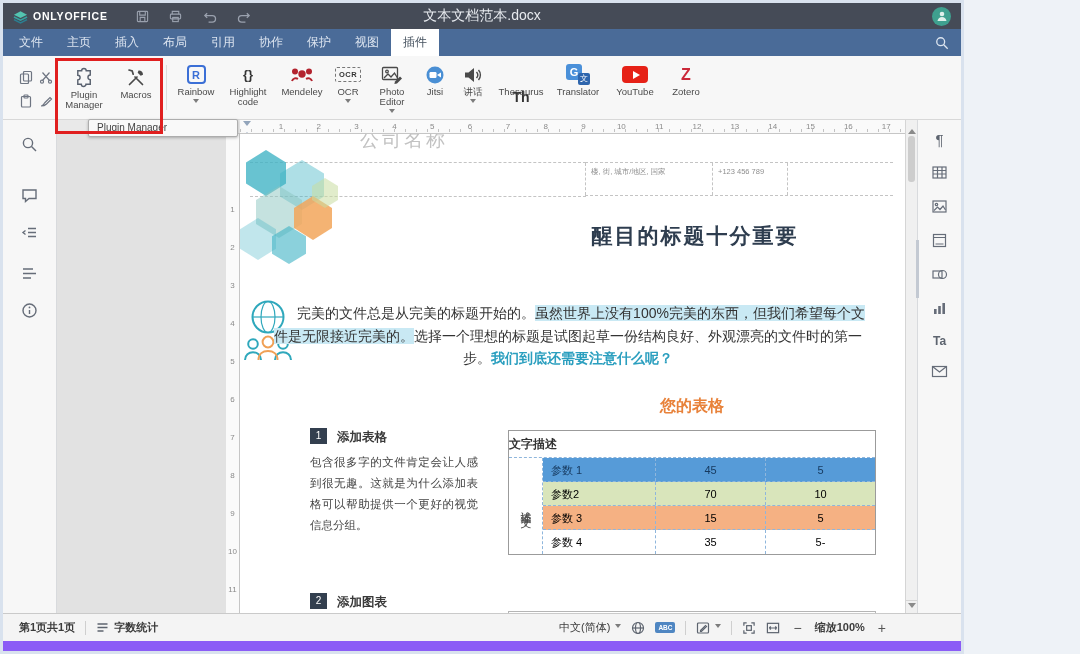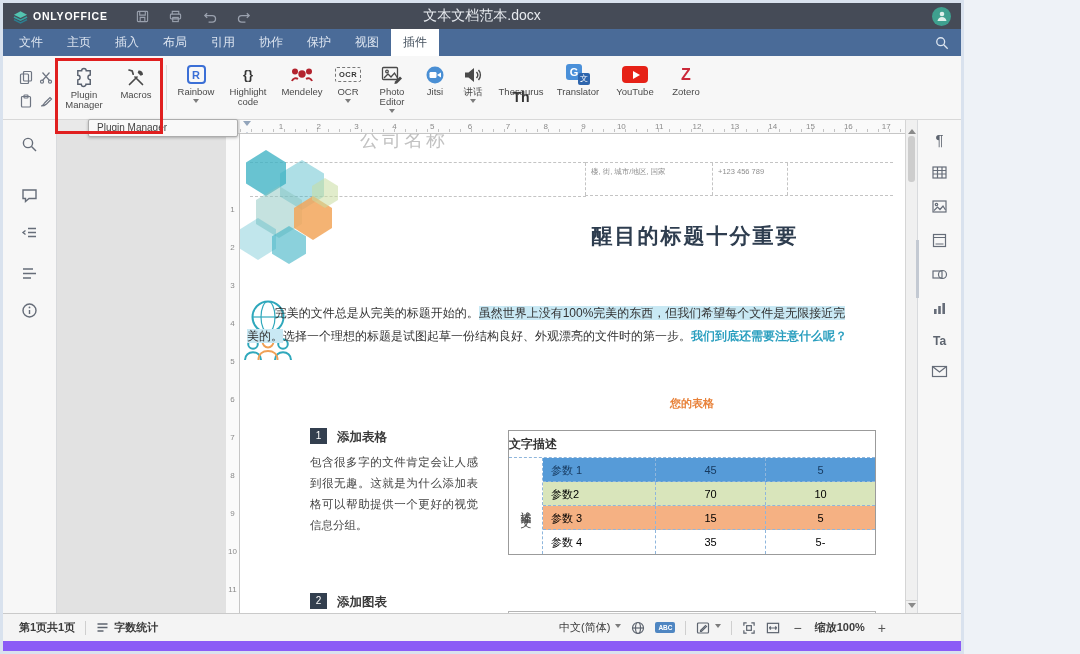--- a/index.html
+++ b/index.html
@@ -86,24 +86,24 @@
   #page{position:absolute;left:183px;top:14px;width:700px;height:479px;background:#fff;box-shadow:0 0 0 1px #c6c6c6;overflow:hidden;}
   .lh-company{position:absolute;left:84px;top:-7px;font-size:19px;color:#c2c2c2;letter-spacing:3px;margin-left:36px;}
   .lh-line{position:absolute;left:10px;width:336px;border-top:1px dashed #c4c4c4;}
   .lh-strip{position:absolute;left:345px;top:28px;width:308px;height:34px;display:flex;border-top:1px dashed #c4c4c4;border-bottom:1px dashed #c4c4c4;}
   .lh-cell{border-left:1px dashed #c4c4c4;font-size:7.5px;color:#8f8f8f;line-height:9.5px;padding:4px 5px;}
   .lh-cell:last-child{border-right:1px dashed #c4c4c4;}
   .hex{position:absolute;clip-path:polygon(50% 0,100% 27%,100% 73%,50% 100%,0 73%,0 27%);}
   .doc-head{position:absolute;left:220px;width:470px;text-align:center;}
   .h1{font-size:21px;color:#2e3d4f;font-weight:600;letter-spacing:2px;}
   .h2{font-size:13px;color:#ed8b33;font-weight:bold;font-style:italic;}
-  .para{position:absolute;left:7px;top:168px;width:600px;font-size:12px;line-height:22.5px;color:#333;text-align:center;text-indent:26px;}
+  .para{position:absolute;left:28px;top:168px;width:600px;font-size:14px;line-height:22.5px;color:#333;text-align:center;text-indent:26px;}
   .hl{background:#c9e9f4;}
   .emph{color:#2b9fbf;font-weight:bold;}
-  .tbl-caption{position:absolute;left:268px;width:368px;text-align:center;font-size:11px;font-weight:bold;color:#e8823a;}
+  .tbl-caption{position:absolute;left:268px;width:368px;text-align:center;font-size:16px;font-weight:bold;color:#e8823a;}
   .secnum{position:absolute;width:17px;height:16px;background:#333f4f;color:#fff;font-size:10px;text-align:center;line-height:16px;}
   .sectitle{position:absolute;font-size:12.5px;font-weight:bold;color:#3a3a3a;}
   .secbody{position:absolute;left:70px;top:318px;width:168px;font-size:11.5px;line-height:21px;color:#444;text-align:justify;}
   .doc-table{position:absolute;left:268px;top:296px;width:368px;border:1px solid #9b9b9b;background:#fff;}
   .t-header{height:27px;line-height:27px;text-align:left;font-weight:bold;font-size:12px;color:#333;border-bottom:1px dashed #8fb6dc;}
   .t-body{display:flex;}
   .t-side{width:34px;border-right:1px dashed #8fb6dc;display:flex;align-items:center;justify-content:center;}
   .t-side span{writing-mode:vertical-rl;text-orientation:upright;font-size:11px;color:#4a4a4a;letter-spacing:2px;}
   .t-rows{flex:1;}
   .t-row{display:flex;height:24px;line-height:24px;font-size:11px;border-bottom:1px dashed #8fb6dc;}

